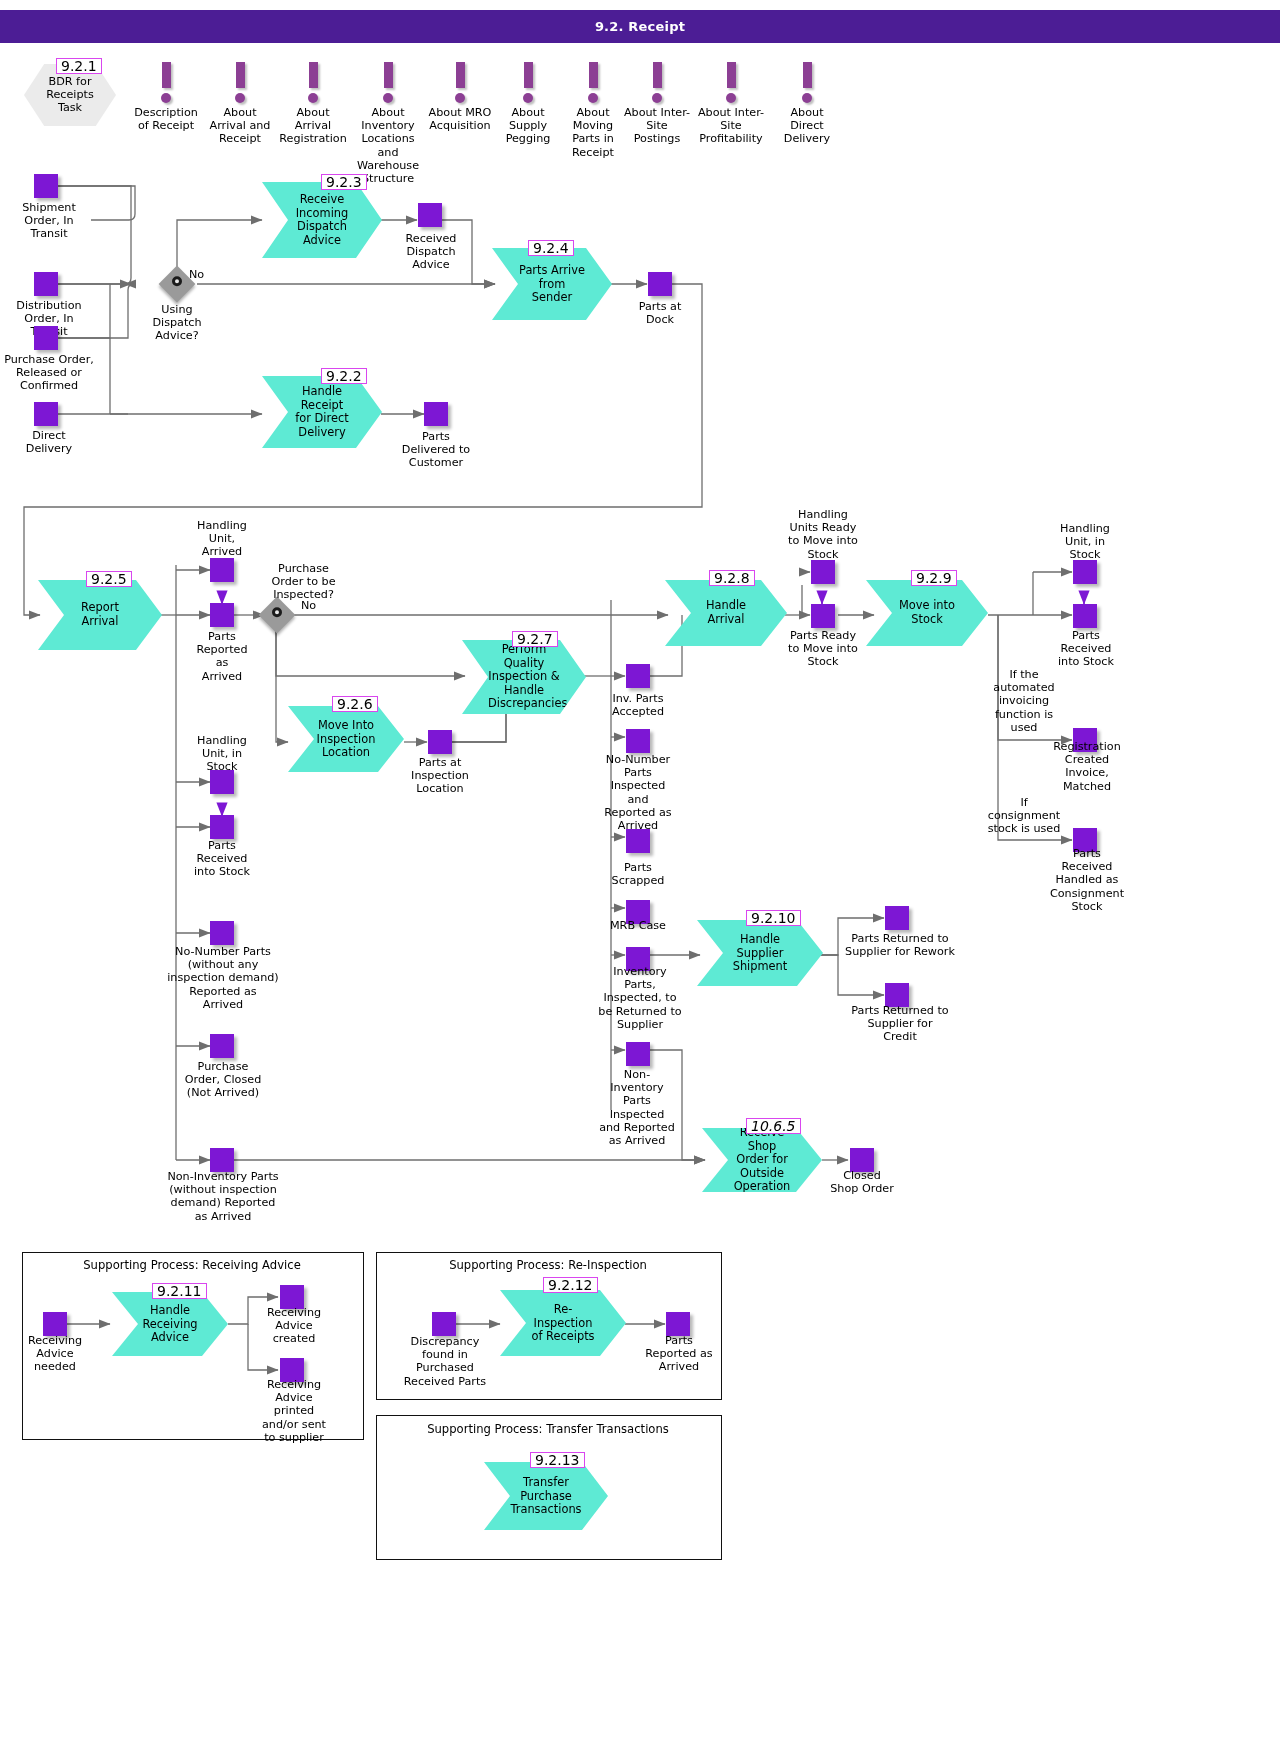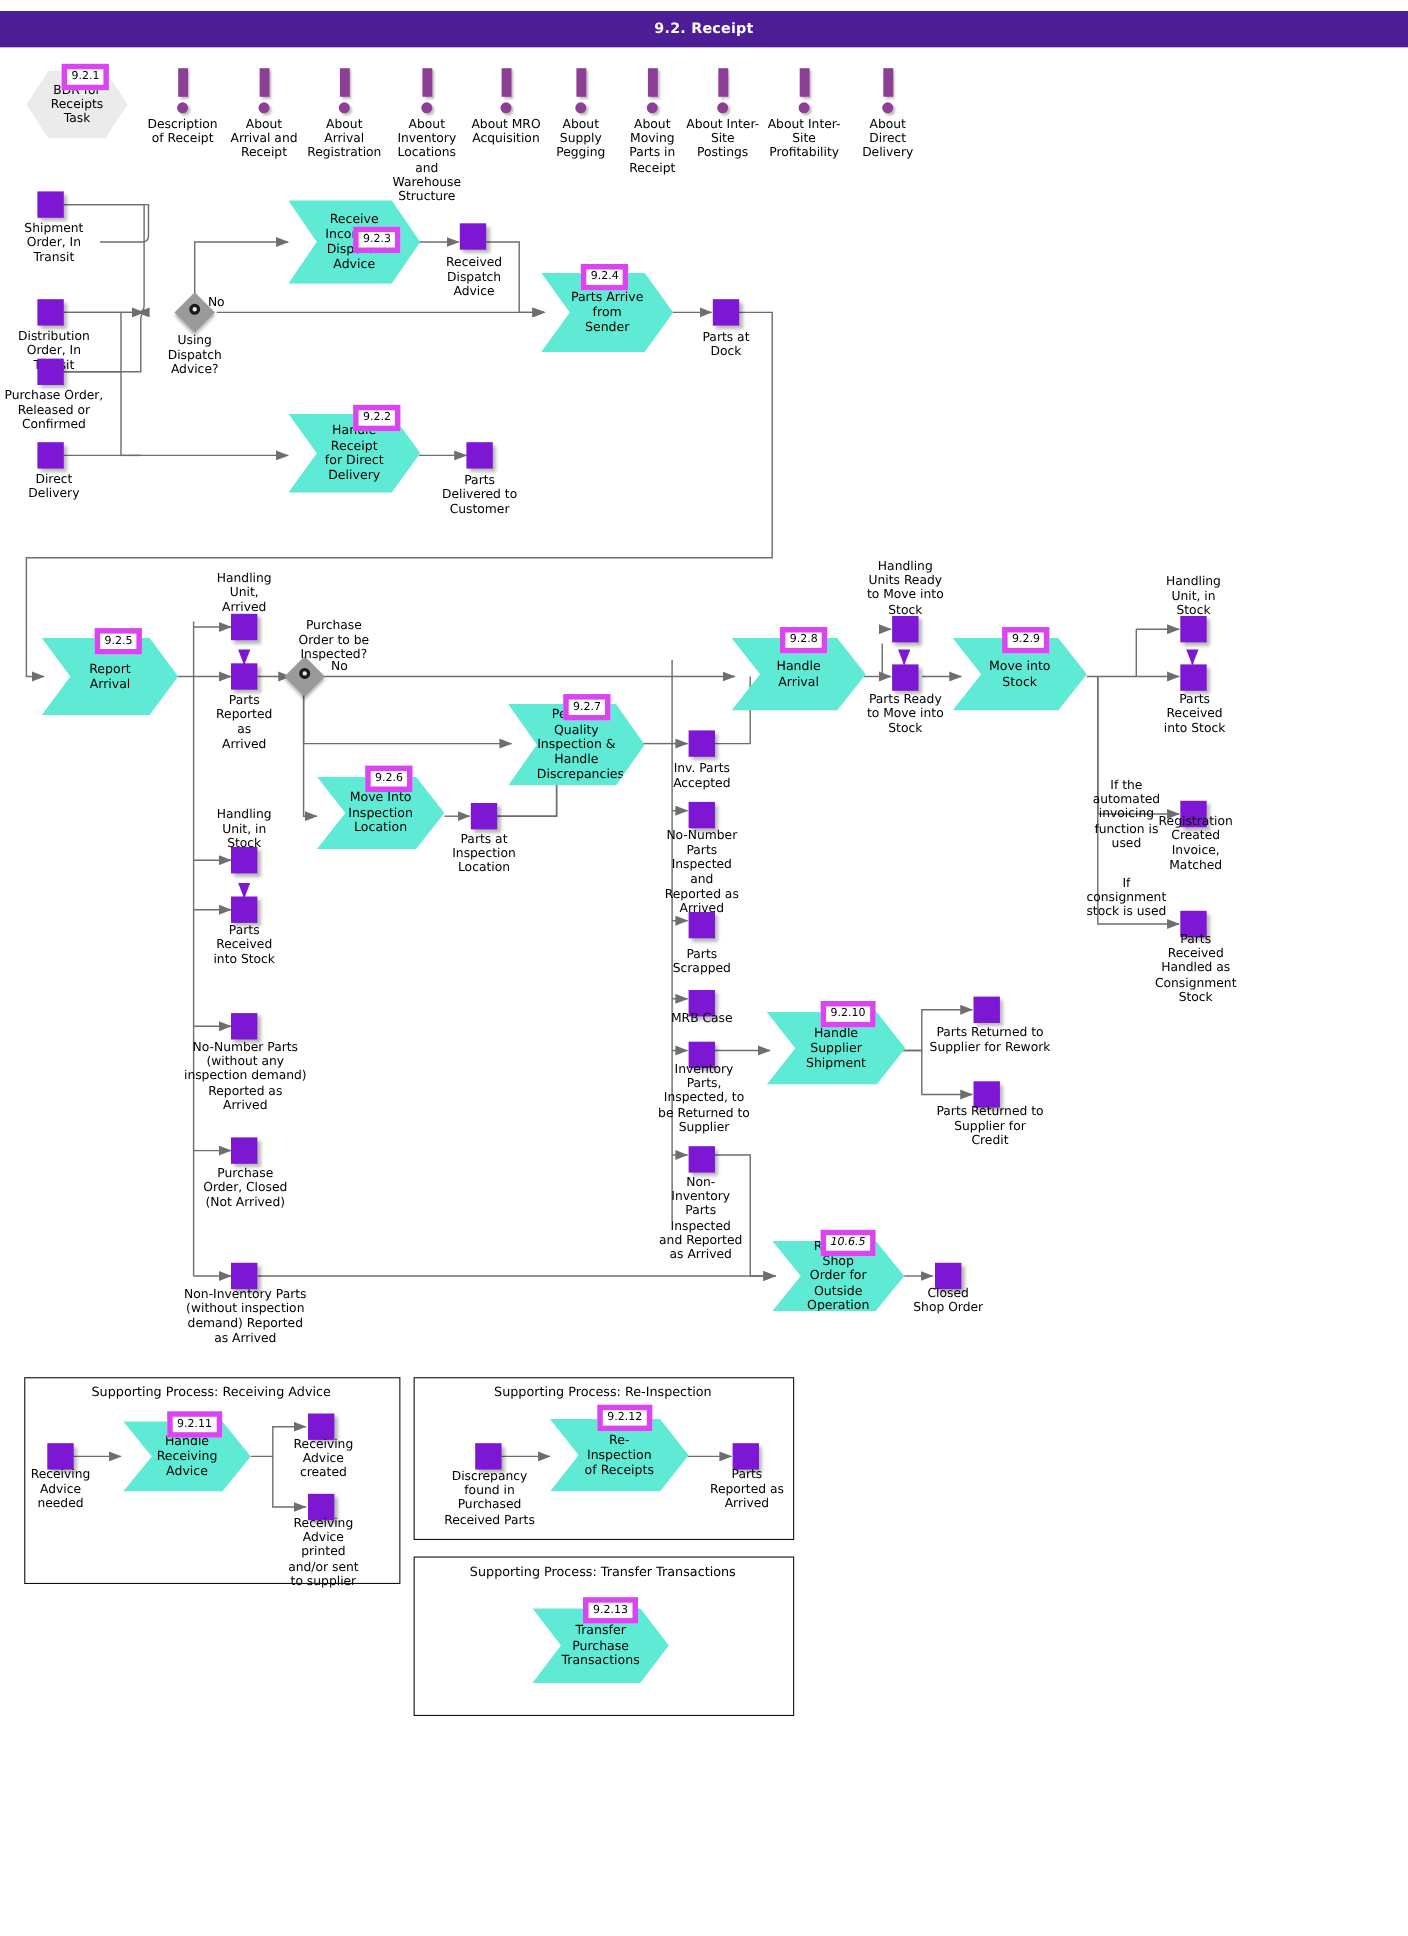--- a/index.html
+++ b/index.html
@@ -24,22 +24,22 @@
   .sq{position:absolute;width:24px;height:24px;background:#7d17d4;
       box-shadow:3px 3px 3px rgba(0,0,0,.28);}
 
   
   .proc{position:absolute;background:#5eead4;
         clip-path:polygon(0 0, calc(100% - 26px) 0, 100% 50%, calc(100% - 26px) 100%, 0 100%, 26px 50%);
         filter:drop-shadow(4px 4px 3px rgba(0,0,0,.25));}
   .proc .ptxt{position:absolute;left:26px;right:26px;top:50%;
               transform:translateY(-50%);text-align:center;
               font-size:11.4px;line-height:13.6px;color:#000;white-space:pre-line;}
-  .pnum{position:absolute;background:#fff;border:5px solid #d946ef;
-        font-size:10px;line-height:12px;padding:1px 4px;color:#000;
+  .pnum{position:absolute;background:#fff;border:1px solid #d946ef;
+        font-size:14px;line-height:12px;padding:1px 4px;color:#000;
         white-space:nowrap;z-index:5;}
 
   
   .hex{position:absolute;background:#ebebeb;
        clip-path:polygon(22% 0,78% 0,100% 50%,78% 100%,22% 100%,0 50%);
        filter:drop-shadow(4px 4px 3px rgba(0,0,0,.22));}
   .hex .ptxt{position:absolute;left:10px;right:10px;top:50%;
              transform:translateY(-50%);text-align:center;
              font-size:11.2px;line-height:13.2px;color:#000;white-space:pre-line;}
 
@@ -308,21 +308,21 @@
   <div class="sq" style="left:34px;top:402px;"></div>
   <div class="lbl" style="left:-6px;top:429px;width:110px;">Direct
 Delivery</div>
 
   <div class="dec" style="left:164px;top:271px;"></div>
   <div class="lbl" style="left:132px;top:303px;width:90px;">Using
 Dispatch
 Advice?</div>
   <div class="lbl" style="left:189px;top:268px;width:34px;text-align:left;">No</div>
 
-  <div class="pnum" style="left:321px;top:174px;margin-top:32px;">9.2.3</div>
+  <div class="pnum" style="left:321px;top:174px;">9.2.3</div>
   <div class="proc" style="left:262px;top:182px;width:120px;height:76px;">
     <div class="ptxt">Receive
 Incoming
 Dispatch
 Advice</div>
   </div>
 
   <div class="sq" style="left:418px;top:203px;"></div>
   <div class="lbl" style="left:381px;top:232px;width:100px;">Received
 Dispatch
@@ -479,21 +479,21 @@
   <div class="sq" style="left:1073px;top:560px;"></div>
   <div class="lbl" style="left:1040px;top:522px;width:90px;">Handling
 Unit, in
 Stock</div>
 
   <div class="sq" style="left:1073px;top:604px;"></div>
   <div class="lbl" style="left:1042px;top:629px;width:88px;">Parts
 Received
 into Stock</div>
 
-  <div class="cond" style="left:978px;top:668px;width:92px;margin-top:39px;">If the
+  <div class="cond" style="left:978px;top:668px;width:92px;">If the
 automated
 invoicing
 function is
 used</div>
 
   <div class="sq" style="left:1073px;top:728px;"></div>
   <div class="lbl" style="left:1033px;top:740px;width:108px;">Registration
 Created
 Invoice,
 Matched</div>

